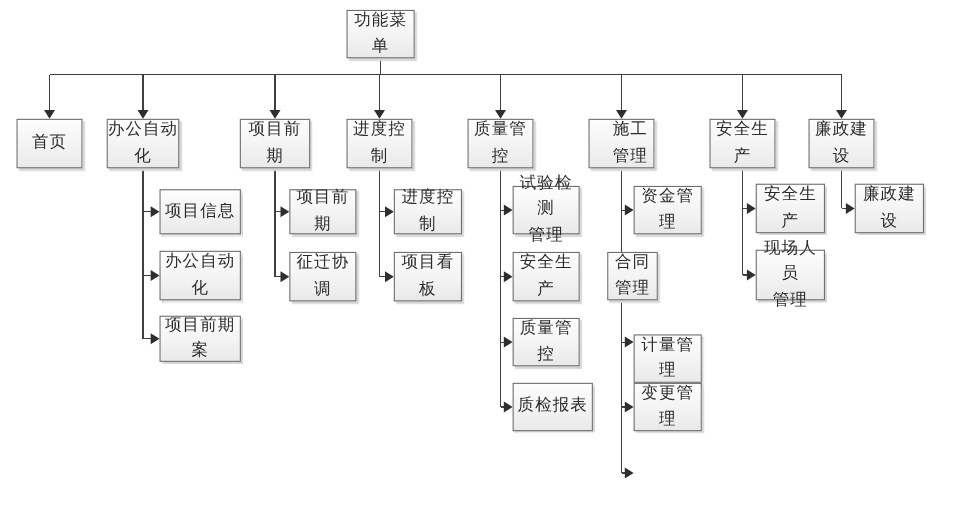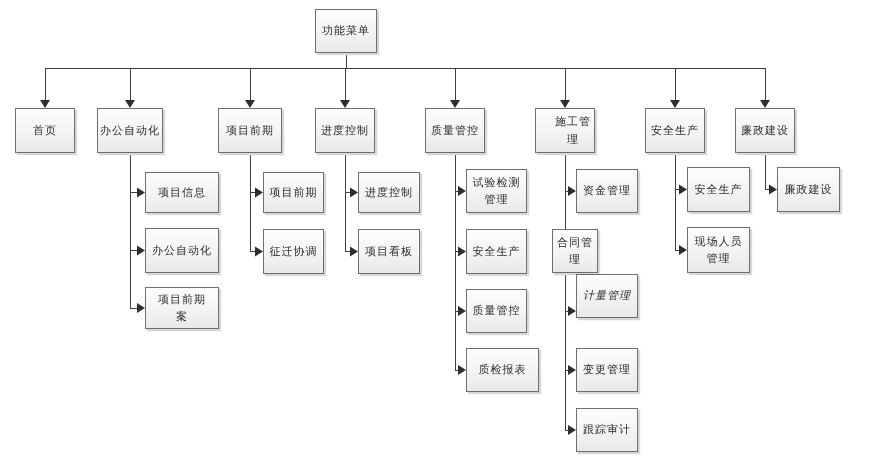--- a/index.html
+++ b/index.html
@@ -15,21 +15,21 @@
   .head{fill:#2e2e2e;stroke:none;shape-rendering:auto;}
   .node{
     position:absolute;
     box-sizing:border-box;
     display:flex;align-items:center;justify-content:center;
     text-align:center;
     white-space:pre-line;
     background:linear-gradient(180deg,#fdfdfd 0%,#f3f3f3 55%,#e9e9e9 100%);
     border:1px solid #6e6e6e;
     box-shadow:2px 2px 1px #d7d7d7;
-    font-size:11px;
+    font-size:15px;
     letter-spacing:1px;
     line-height:1.55;
     color:#2b2b2b;
   }
 </style>
 </head>
 <body>
 
 <div id="canvas">
   <svg id="connector-layer" xmlns="http://www.w3.org/2000/svg" width="888" height="469">
@@ -115,20 +115,19 @@
     <div class="node" style="left: 263px; top: 229px; width: 61px; height: 45px;">征迁协调</div>
     <div class="node" style="left: 358px; top: 172px; width: 62px; height: 41px;">进度控制</div>
     <div class="node" style="left: 358px; top: 229px; width: 62px; height: 45px;">项目看板</div>
     <div class="node" style="left: 466px; top: 169px; width: 61px; height: 44px;">试验检测
 管理</div>
     <div class="node" style="left: 466px; top: 229px; width: 61px; height: 45px;">安全生产</div>
     <div class="node" style="left: 466px; top: 289px; width: 61px; height: 44px;">质量管控</div>
     <div class="node" style="left: 466px; top: 348px; width: 73px; height: 44px;">质检报表</div>
     <div class="node" style="left: 576px; top: 169px; width: 62px; height: 44px;">资金管理</div>
     <div class="node" style="left: 552px; top: 229px; width: 46px; height: 44px;">合同管理</div>
-    <div class="node" style="left: 576px; top: 274px; width: 62px; height: 44px; font-style: italic;">计量管理</div>
+    <div class="node" style="left: 576px; top: 304px; width: 62px; height: 44px;">计量管理</div>
     <div class="node" style="left: 576px; top: 348px; width: 62px; height: 44px;">变更管理</div>
-    <div class="node" style="left: 576px; top: 408px; width: 62px; height: 44px;">跟踪审计</div>
     <div class="node" style="left: 687px; top: 167px; width: 63px; height: 45px;">安全生产</div>
     <div class="node" style="left: 687px; top: 227px; width: 63px; height: 46px;">现场人员
 管理</div>
     <div class="node" style="left: 777px; top: 167px; width: 63px; height: 45px;">廉政建设</div>
   </div>
 
 </body></html>

